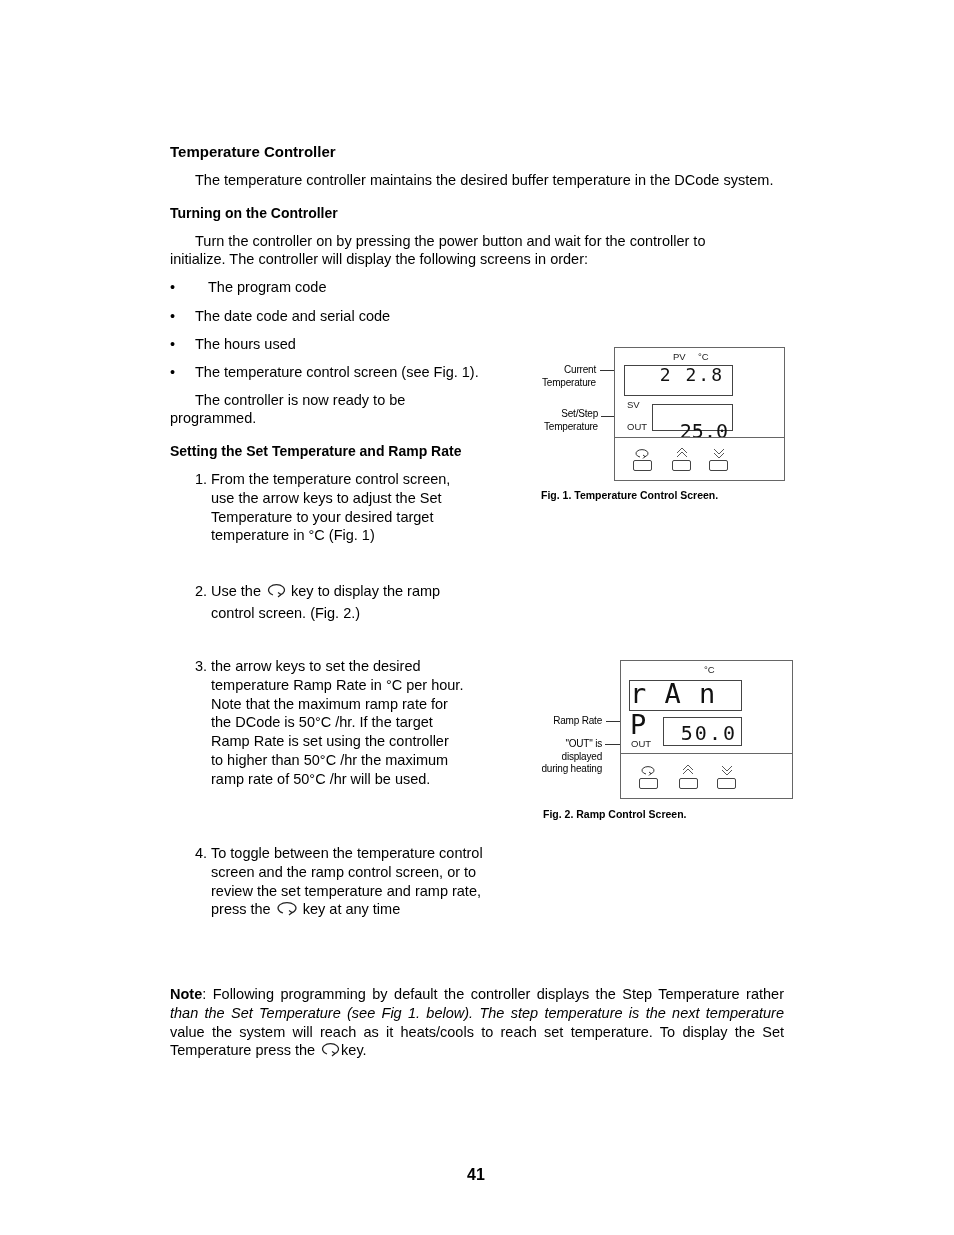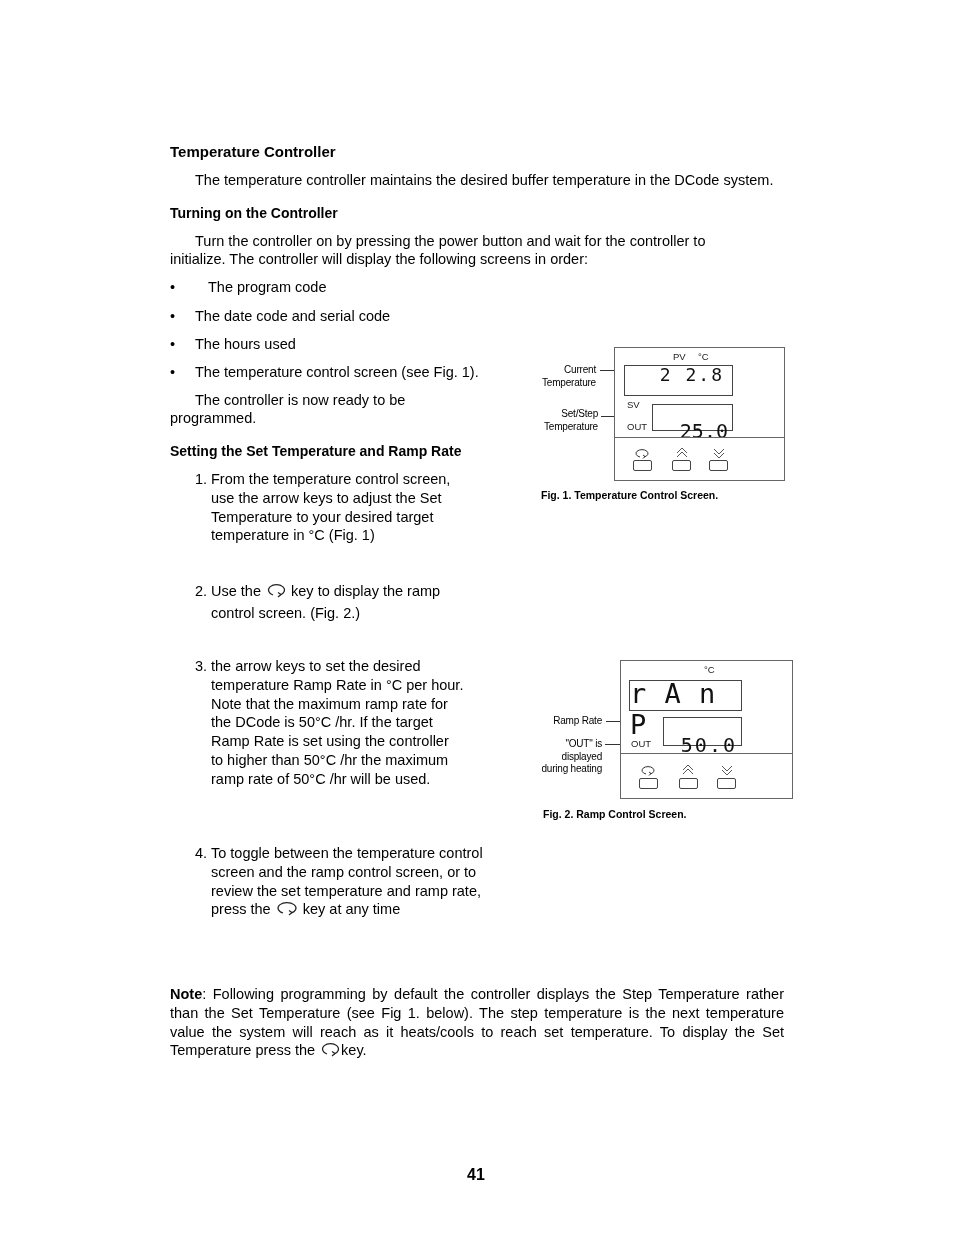--- a/index.html
+++ b/index.html
@@ -176,21 +176,21 @@
   </div>
   <div class="arrow-line" style="left:605px; top:744px; width:17px;"></div>
   <div class="arrow-head" style="left:622px; top:741px;"></div>
 
   <div class="ctrl" style="left:620px; top:660px; width:130px; height:137px;">
     <span class="abs small" style="left:83px; top:3px;">°C</span>
     <div class="disp" style="left:8px; top:19px; width:111px; height:29px;">
       <span class="seg" style="top:-3px; font-size:27px; letter-spacing:1px; right:10px;">r A n P</span>
     </div>
     <div class="disp" style="left:42px; top:56px; width:77px; height:27px;">
-      <span class="seg" style="top:15px; font-size:20px; letter-spacing:2px; right:4px;">50.0</span>
+      <span class="seg" style="top:3px; font-size:20px; letter-spacing:2px; right:4px;">50.0</span>
     </div>
     <span class="abs small" style="left:10px; top:77px;">OUT</span>
     <div class="divider" style="top:92px;"></div>
     <span class="abs" style="left:20px; top:101px;">
       <svg width="14" height="10" viewBox="0 0 14 10">
           <path d="M9 8 A6 3.8 0 1 0 5 8" fill="none" stroke="#333" stroke-width="1"></path>
           <path d="M8 9.5 L10 7.5 L8 6" fill="none" stroke="#333" stroke-width="1"></path>
         </svg>
     </span>
     <span class="abs" style="left:61px; top:101px;">
@@ -208,21 +208,21 @@
     <div class="key" style="left:96px; top:117px;"></div>
   </div>
 
   <div class="abs fig-caption" style="left:543px; top:808px;">Fig. 2. Ramp Control Screen.</div>
 </div>
 
 <div class="abs p" style="left:170px; top:985px; width:614px; text-align:justify;">
   <div style="text-align:justify; text-align-last:justify;">
     <b>Note</b><span>: Following programming by default the controller displays the Step Temperature rather</span>
   </div>
-  <div style="text-align:justify; text-align-last:justify;">than the Set Temperature (see Fig 1. below).  The step temperature is the next temperature</div>
+  <div style="text-align:justify; text-align-last:justify;font-style:italic;">than the Set Temperature (see Fig 1. below).  The step temperature is the next temperature</div>
   <div style="text-align:justify; text-align-last:justify;">value the system will reach as it heats/cools to reach set temperature. To display the Set</div>
   <div>
     <span>Temperature press the</span>
     <span class="inline-icon">
       <svg width="22" height="16" viewBox="0 0 22 16">
           <path d="M15 12 A8 5.5 0 1 0 8 12" fill="none" stroke="#222" stroke-width="1.2"></path>
           <path d="M13 14 L16 11.5 L13 9.5" fill="none" stroke="#222" stroke-width="1.2"></path>
         </svg>
     </span><span>key.</span>
   </div>

